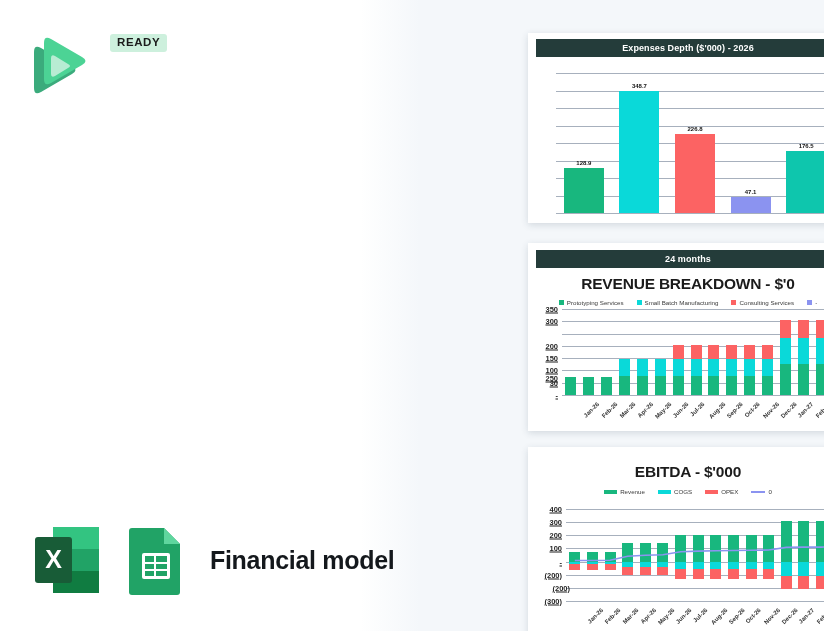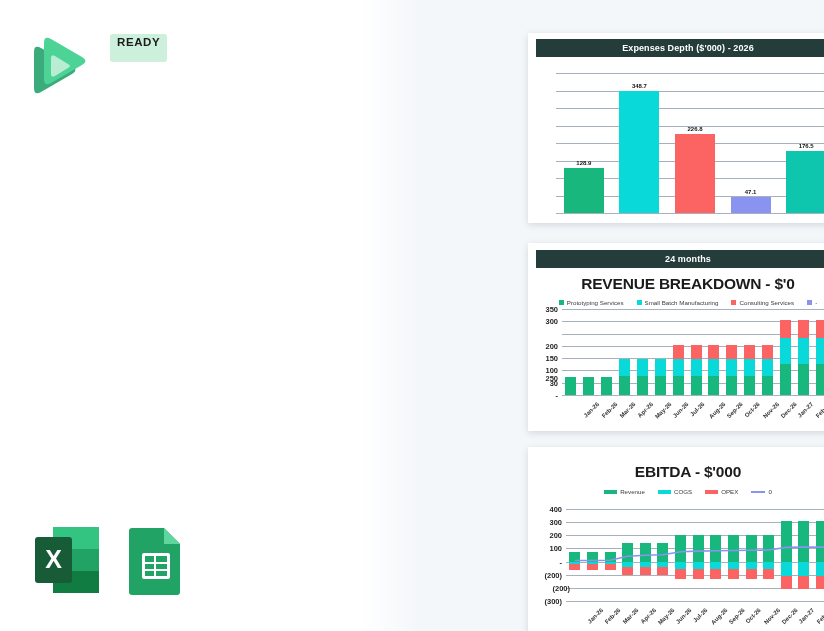--- a/index.html
+++ b/index.html
@@ -25,21 +25,21 @@
   .logo-wrap { position: absolute; left: 22px; top: 26px; width: 300px; height: 80px; }
   .logo-mark { position: absolute; left: 0px; top: 4px; width: 72px; height: 70px; }
   .logo-text-wrap { position: absolute; left: 88px; top: 6px; }
   .ready-badge {
     display: inline-block;
     background: #cdf0dd;
     color: #1b1b1b;
     font-size: 11.5px;
     font-weight: 700;
     letter-spacing: 0.6px;
-    padding: 3px 7px 13px 7px;
+    padding: 3px 7px 3px 7px;
     border-radius: 3px;
     line-height: 1;
   }
   .brand-name {
     margin-top: 7px;
     font-size: 25px;
     font-weight: 700;
     color: #14181c;
     letter-spacing: -0.4px;
     white-space: nowrap;
@@ -81,21 +81,21 @@
     text-align: center; font-size: 15.5px; font-weight: 700;
     color: #1b1b1b; letter-spacing: -0.2px; margin-top: 7px;
   }
 
   
   .plot { position: relative; }
   .gridline { position: absolute; left: 0; right: 0; height: 1px; background: #a7b0bd; }
   .ytick {
     position: absolute; right: 0; transform: translateY(-50%);
     font-size: 7.5px; font-weight: 700; color: #1f1f1f; text-align: right;
-    font-family: "Liberation Sans", sans-serif; white-space: nowrap;
+    font-family: "Liberation Sans", sans-serif; white-space: nowrap; text-decoration: underline;
   }
   .bar { position: absolute; bottom: 0; }
   .bar-label {
     position: absolute; font-size: 6px; font-weight: 700; color: #141414;
     text-align: center; transform: translateX(-50%);
     white-space: nowrap;
   }
   .xtick {
     position: absolute; font-size: 6px; color: #333; font-weight: 600;
     transform-origin: right top; transform: rotate(-45deg);
@@ -146,20 +146,21 @@
         <path d="M38 3 l16 16 h-16 z" fill="#5fd69e"></path>
         <rect x="16" y="28" width="28" height="26" rx="2" fill="#ffffff"></rect>
         <rect x="19" y="31" width="9" height="6" fill="#21a366"></rect>
         <rect x="30" y="31" width="11" height="6" fill="#21a366"></rect>
         <rect x="19" y="39" width="9" height="5" fill="#21a366"></rect>
         <rect x="30" y="39" width="11" height="5" fill="#21a366"></rect>
         <rect x="19" y="46" width="9" height="5" fill="#21a366"></rect>
         <rect x="30" y="46" width="11" height="5" fill="#21a366"></rect>
       </svg>
     </div>
+    <div class="footer-label">Financial model</div>
   </div>
 
   <div class="card" id="card1" style="left:528px; top:33px; width:320px; height:190px;">
     <div class="card-inner">
       <div class="chart-title-bar" style="margin:6px 8px 0 8px;">Expenses Depth ($'000) - 2026</div>
       <div class="plot" id="plot1" style="position: absolute; inset: 32px 8px 8px 10px; width: 302px; height: 150px;">
           <div class="gridline" style="top: 148px; left: 18px; right: 6px;"></div>
           <div class="gridline" style="top: 130.5px; left: 18px; right: 6px;"></div>
           <div class="gridline" style="top: 113px; left: 18px; right: 6px;"></div>
           <div class="gridline" style="top: 95.5px; left: 18px; right: 6px;"></div>

